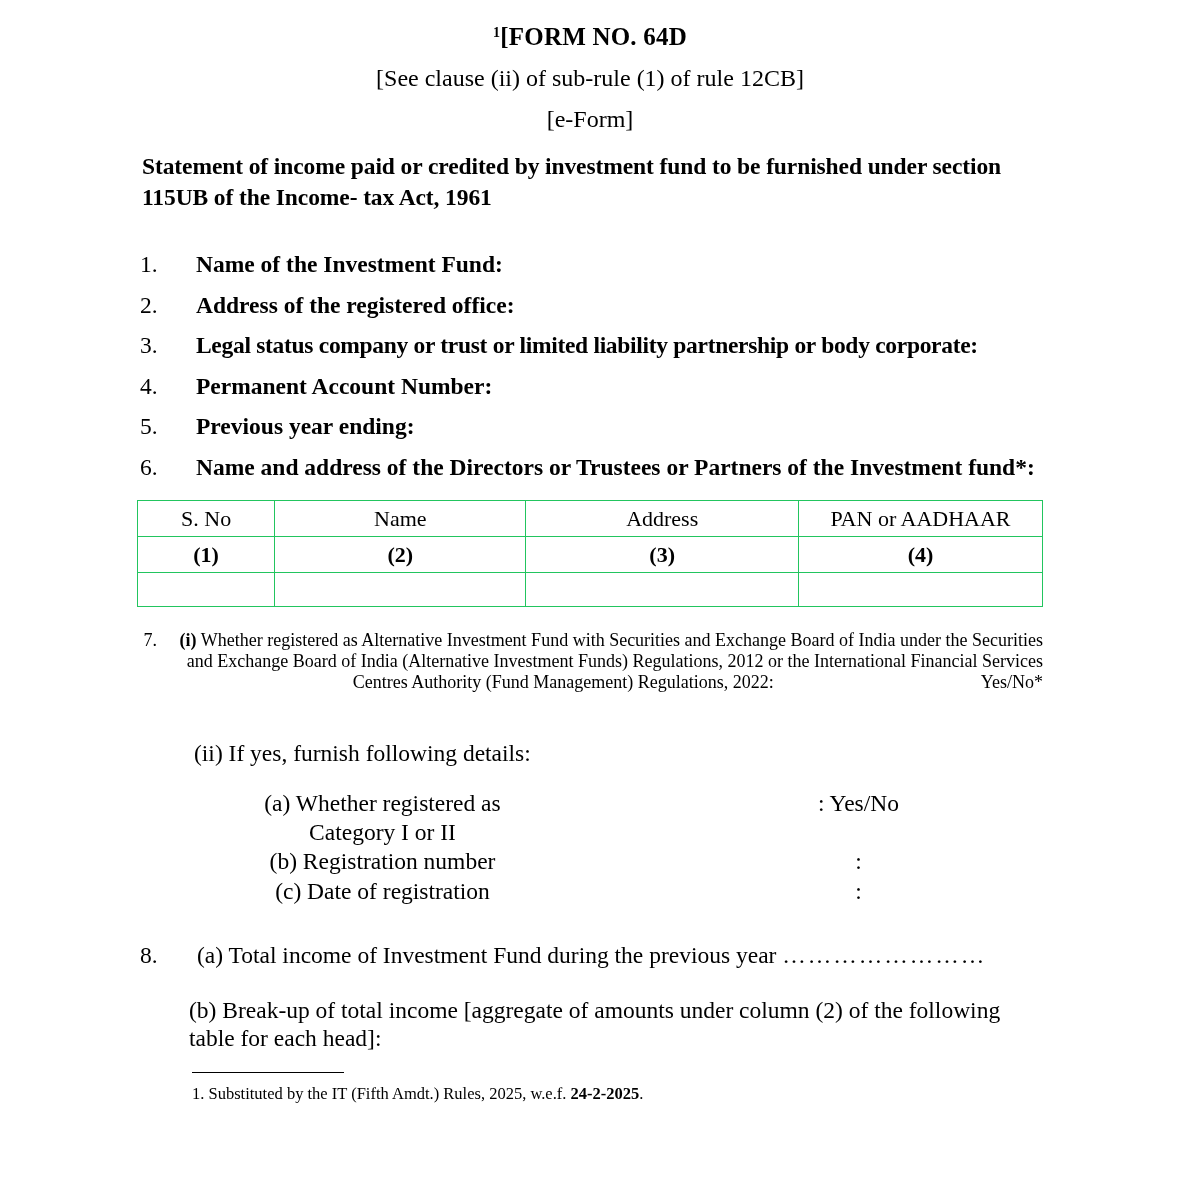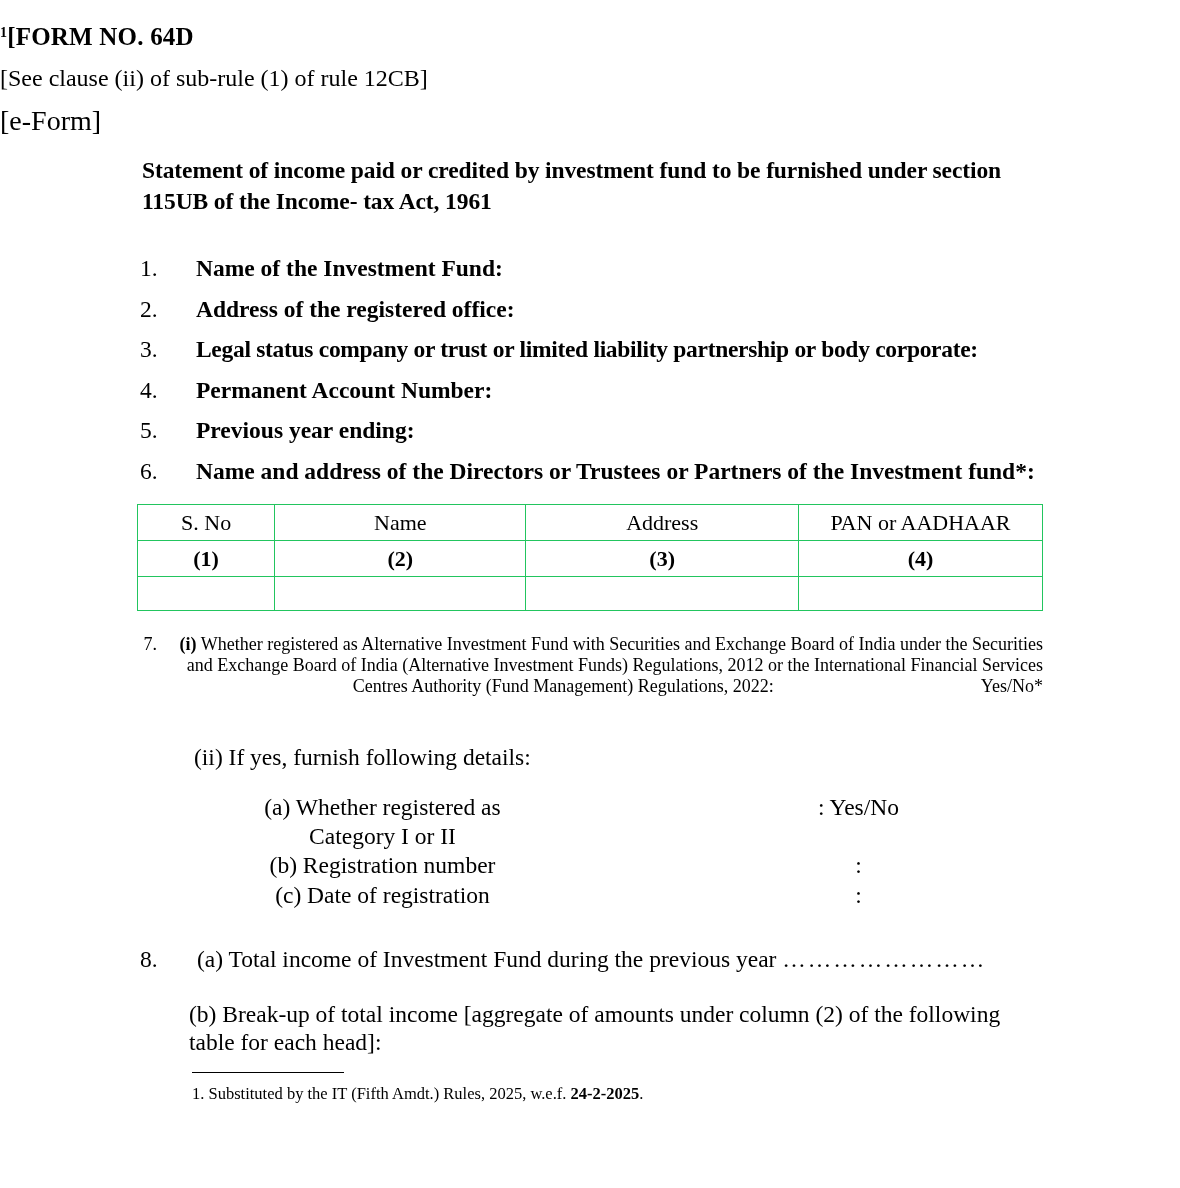--- a/index.html
+++ b/index.html
@@ -19,42 +19,42 @@
 
   .page {
     position: relative;
     width: 1180px;
     height: 1188px;
     padding: 0;
   }
 
   
   .hdr-line {
-    text-align: left;
+    text-align: center;
     font-size: 24px;
     line-height: 1.0;
   }
   .form-title {
     font-weight: bold;
     font-size: 25px;
     padding-top: 24px;
     letter-spacing: 0.2px;
   }
   .form-title .sup {
     font-size: 14px;
     vertical-align: 8px;
     font-weight: bold;
   }
   .see-clause {
     padding-top: 17px;
     font-size: 24px;
   }
   .eform {
     padding-top: 17px;
-    font-size: 28px;
+    font-size: 24px;
   }
 
   .statement {
     margin: 20px 138px 0 142px;
     font-weight: bold;
     font-size: 23.5px;
     line-height: 1.32;
     text-align: left;
     letter-spacing: -0.1px;
   }

